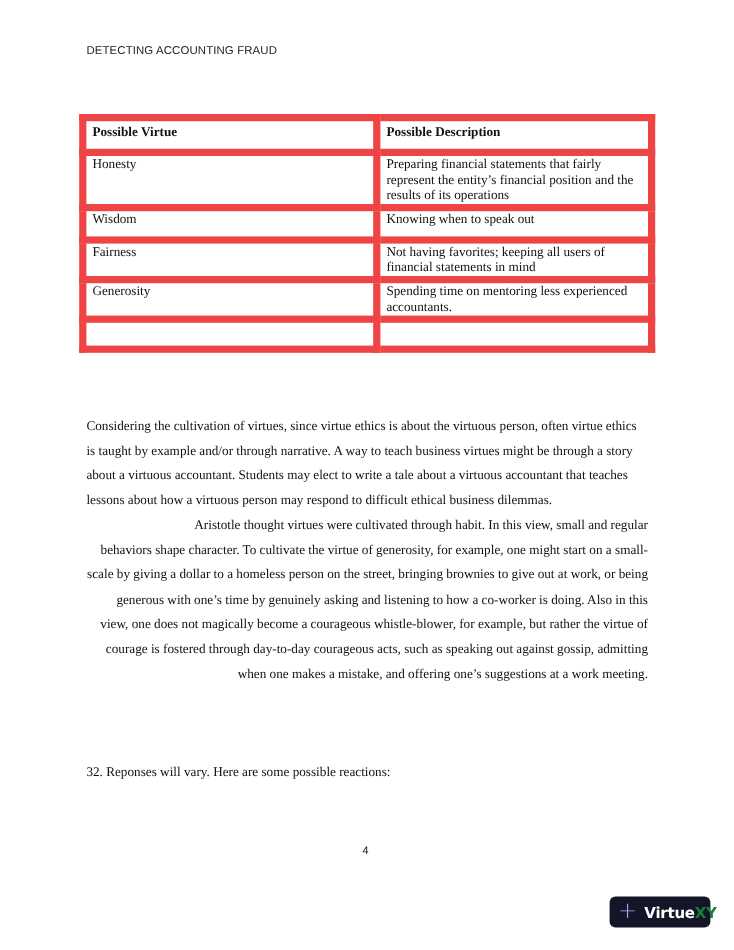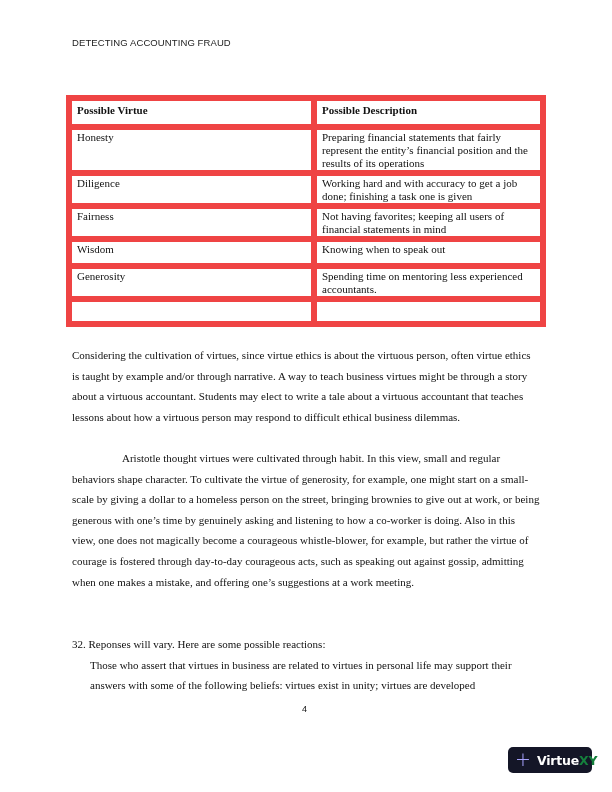--- a/index.html
+++ b/index.html
@@ -5,21 +5,21 @@
     html, body { margin: 0; padding: 0; background: #ffffff; }
     body { width: 612px; height: 792px; position: relative; overflow: hidden; font-family: "Liberation Serif", serif; color: #111; }
     .running-head { position: absolute; left: 72px; top: 37px; font-family: "Liberation Sans", sans-serif; font-size: 9.5px; color: #222; letter-spacing: 0.1px; }
     table.virtues { position: absolute; left: 66px; top: 95px; width: 480px; border-collapse: collapse; font-size: 11px; line-height: 13px; }
     table.virtues td, table.virtues th { border: 6px solid #ef4444; vertical-align: top; padding: 1px 5px 0 5px; text-align: left; }
     table.virtues th { font-weight: bold; height: 20px; padding-top: 3px; }
     table.virtues td.c1 { width: 229px; }
     table.virtues tr.empty td { height: 18px; }
     .body-text { position: absolute; left: 72px; width: 468px; font-size: 11px; line-height: 20.6px; }
     .p1 { top: 345px; }
-    .p2 { top: 448px; text-indent: 50px; }
+    .p2 { top: 428px; text-indent: 50px; text-align: right; }
     .p3 { top: 634px; }
     .p3 .indent { display: block; padding-left: 18px; }
     .page-number { position: absolute; left: 302px; top: 704px; font-family: "Liberation Sans", sans-serif; font-size: 9px; }
     .badge { position: absolute; left: 508px; top: 747px; width: 84px; height: 26px; background: #141627; border-radius: 5px; display: flex; align-items: center; padding-left: 7px; box-sizing: border-box; }
     .badge .plus { color: #a8a3ff; font-family: "DejaVu Sans", sans-serif; font-size: 19px; line-height: 19px; font-weight: 300; margin-right: 6px; margin-top: -2px; }
     .badge .name { font-family: "DejaVu Sans", sans-serif; font-weight: bold; font-size: 12.5px; color: #ffffff; letter-spacing: -0.2px; }
     .badge .name .accent { color: #15803d; }
   </style>
 </head>
 <body>
@@ -32,47 +32,42 @@
       <th class="c1">Possible Virtue</th>
       <th>Possible Description</th>
     </tr>
   </thead>
   <tbody>
     <tr>
       <td class="c1">Honesty</td>
       <td>Preparing financial statements that fairly represent the entity’s financial position and the results of its operations</td>
     </tr>
     <tr>
-      <td class="c1">Diligence</td>
-      <td>Working hard and with accuracy to get a job done; finishing a task one is given</td>
+      <td class="c1" style="height:20px;">Wisdom</td>
+      <td>Knowing when to speak out</td>
     </tr>
     <tr>
       <td class="c1">Fairness</td>
       <td>Not having favorites; keeping all users of financial statements in mind</td>
-    </tr>
-    <tr>
-      <td class="c1" style="height:20px;">Wisdom</td>
-      <td>Knowing when to speak out</td>
     </tr>
     <tr>
       <td class="c1">Generosity</td>
       <td>Spending time on mentoring less experienced accountants.</td>
     </tr>
     <tr class="empty">
       <td class="c1"></td>
       <td></td>
     </tr>
   </tbody>
 </table>
 
 <div class="body-text p1">Considering the cultivation of virtues, since virtue ethics is about the virtuous person, often virtue ethics is taught by example and/or through narrative.  A way to teach business virtues might be through a story about a virtuous accountant.  Students may elect to write a tale about a virtuous accountant that teaches lessons about how a virtuous person may respond to difficult ethical business dilemmas.</div>
 <div class="body-text p2">Aristotle thought virtues were cultivated through habit.  In this view, small and regular behaviors shape character.  To cultivate the virtue of generosity, for example, one might start on a small-scale by giving a dollar to a homeless person on the street, bringing brownies to give out at work, or being generous with one’s time by genuinely asking and listening to how a co-worker is doing.  Also in this view, one does not magically become a courageous whistle-blower, for example, but rather the virtue of courage is fostered through day-to-day courageous acts, such as speaking out against gossip, admitting when one makes a mistake, and offering one’s suggestions at a work meeting.</div>
 <div class="body-text p3">
   <span>32. Reponses will vary.  Here are some possible reactions:</span>
-  <span class="indent">Those who assert that virtues in business are related to virtues in personal life may support their answers with some of the following beliefs: virtues exist in unity; virtues are developed</span>
 </div>
 
 <div class="page-number">4</div>
 
 <div class="badge">
   <span class="plus">+</span>
   <span class="name"><span>Virtue</span><span class="accent">XY</span></span>
 </div>
 
 </body></html>

